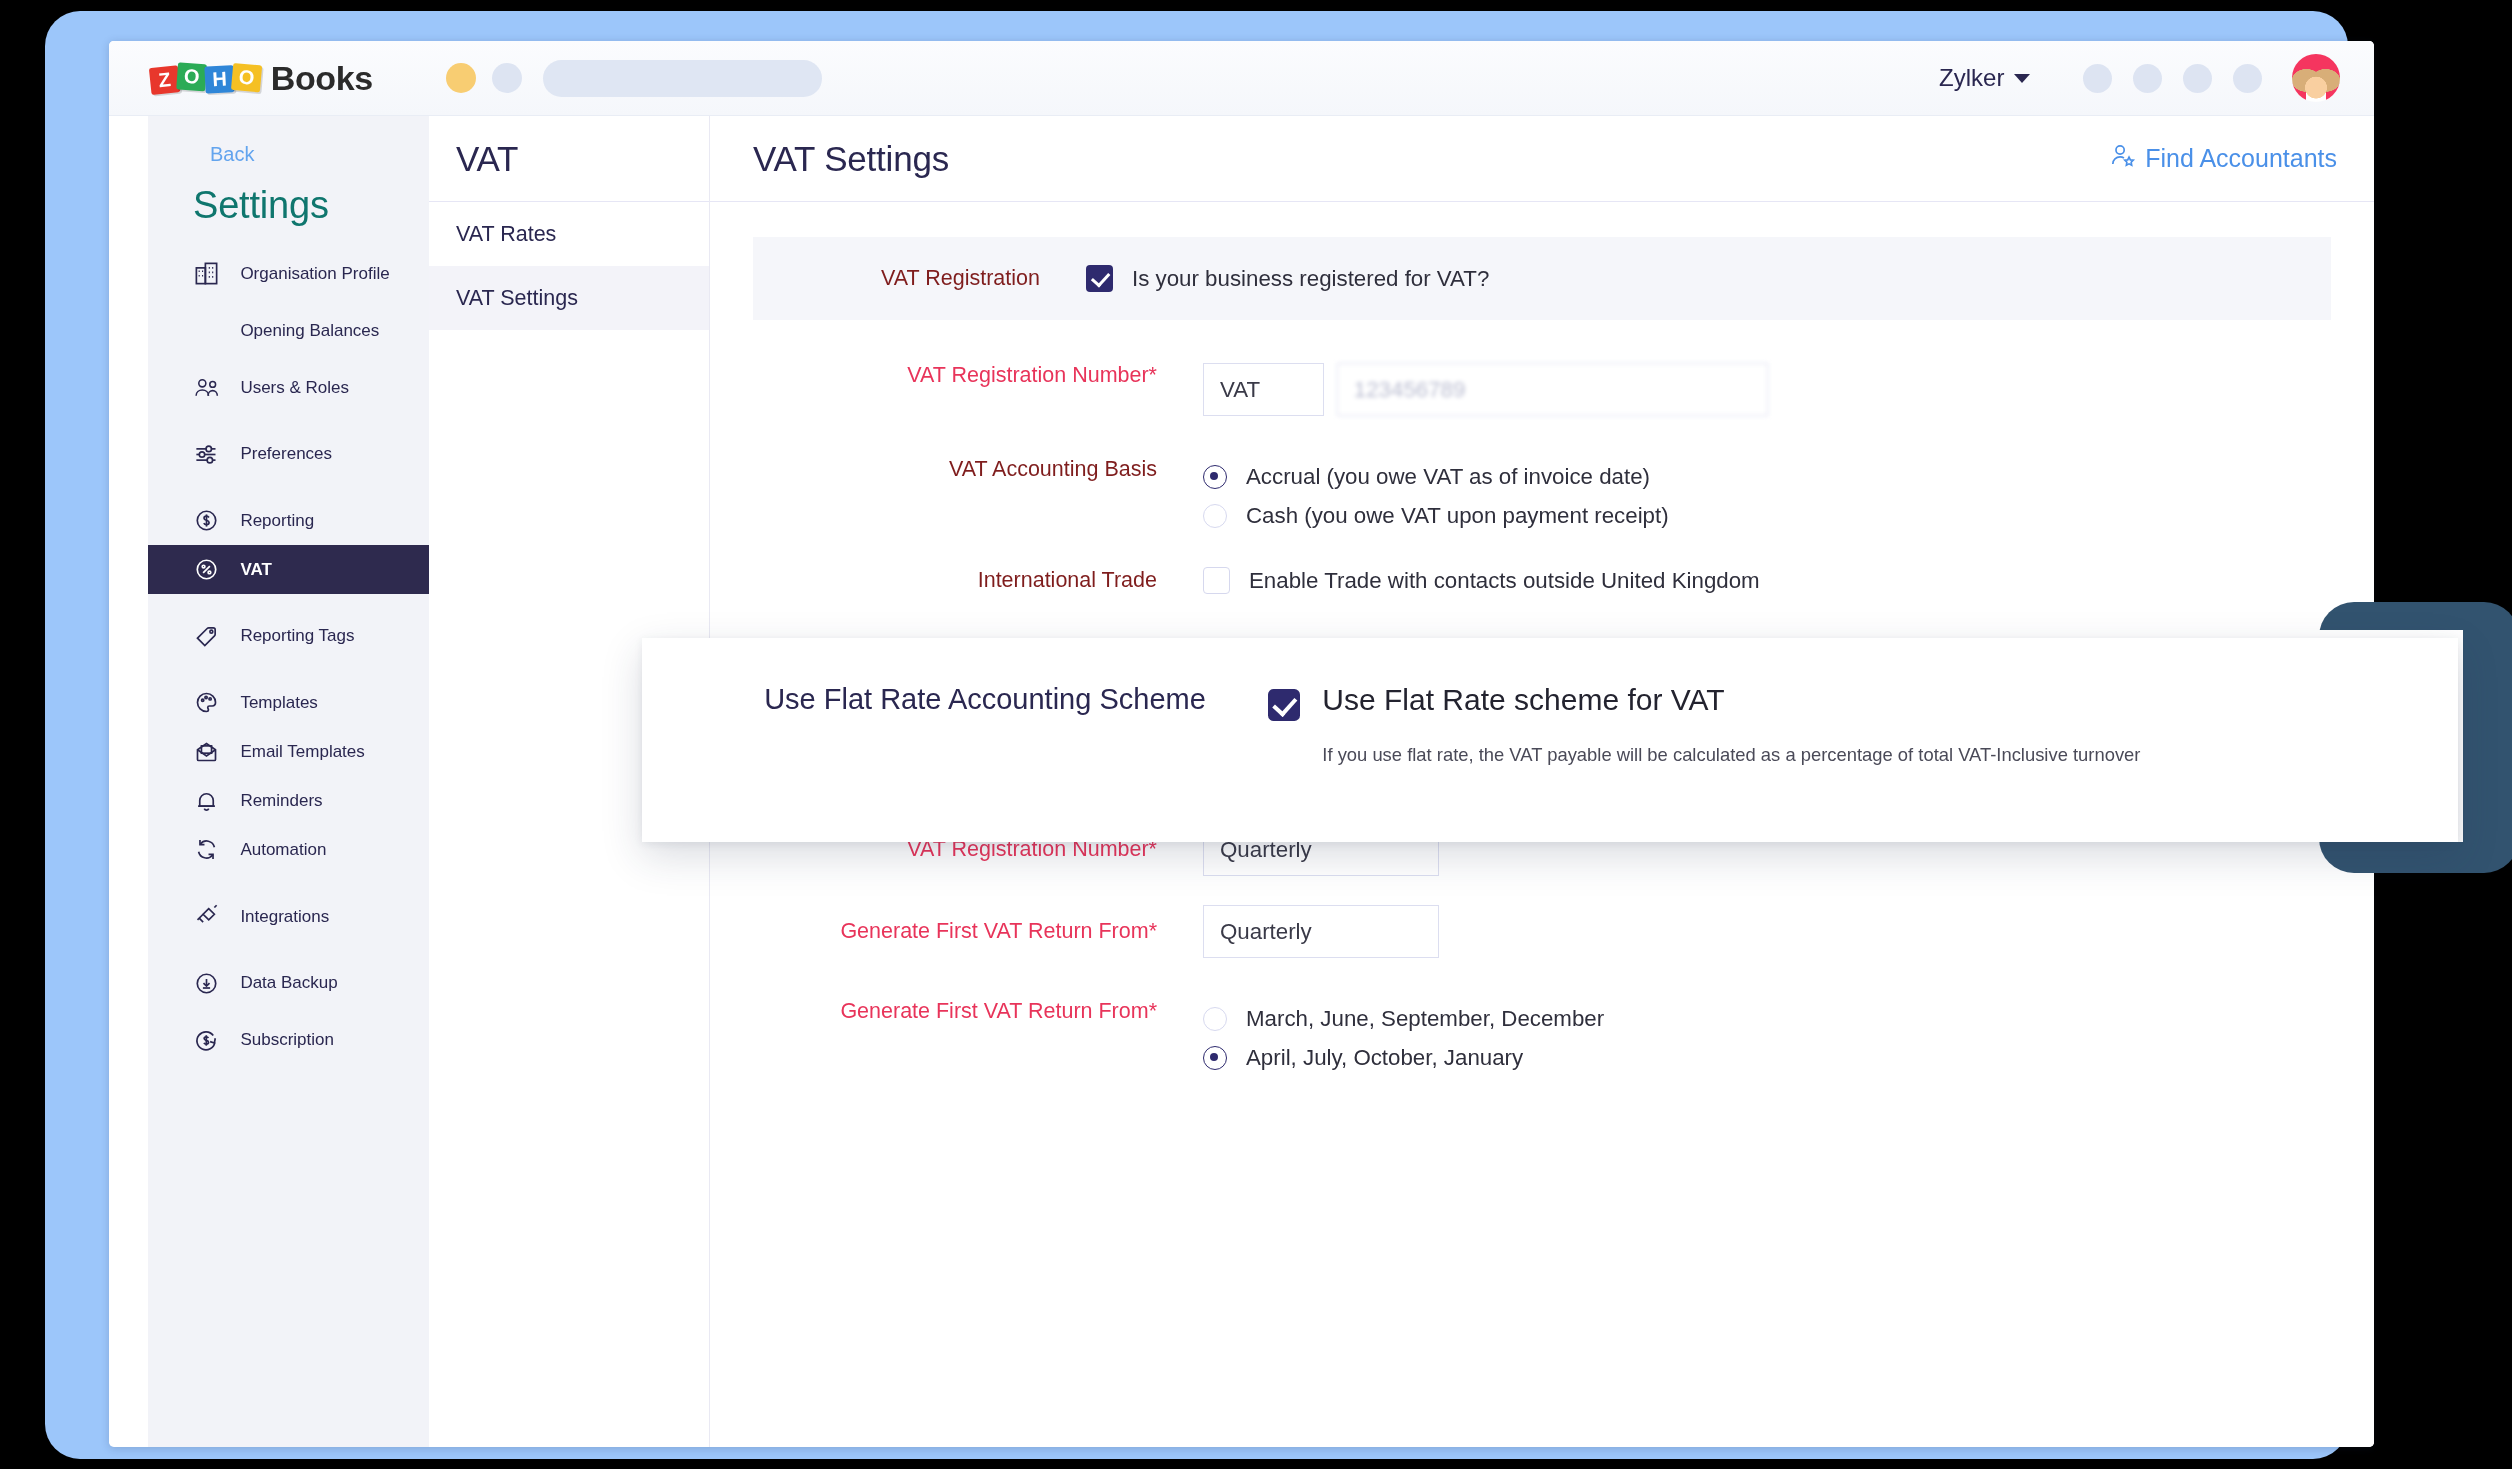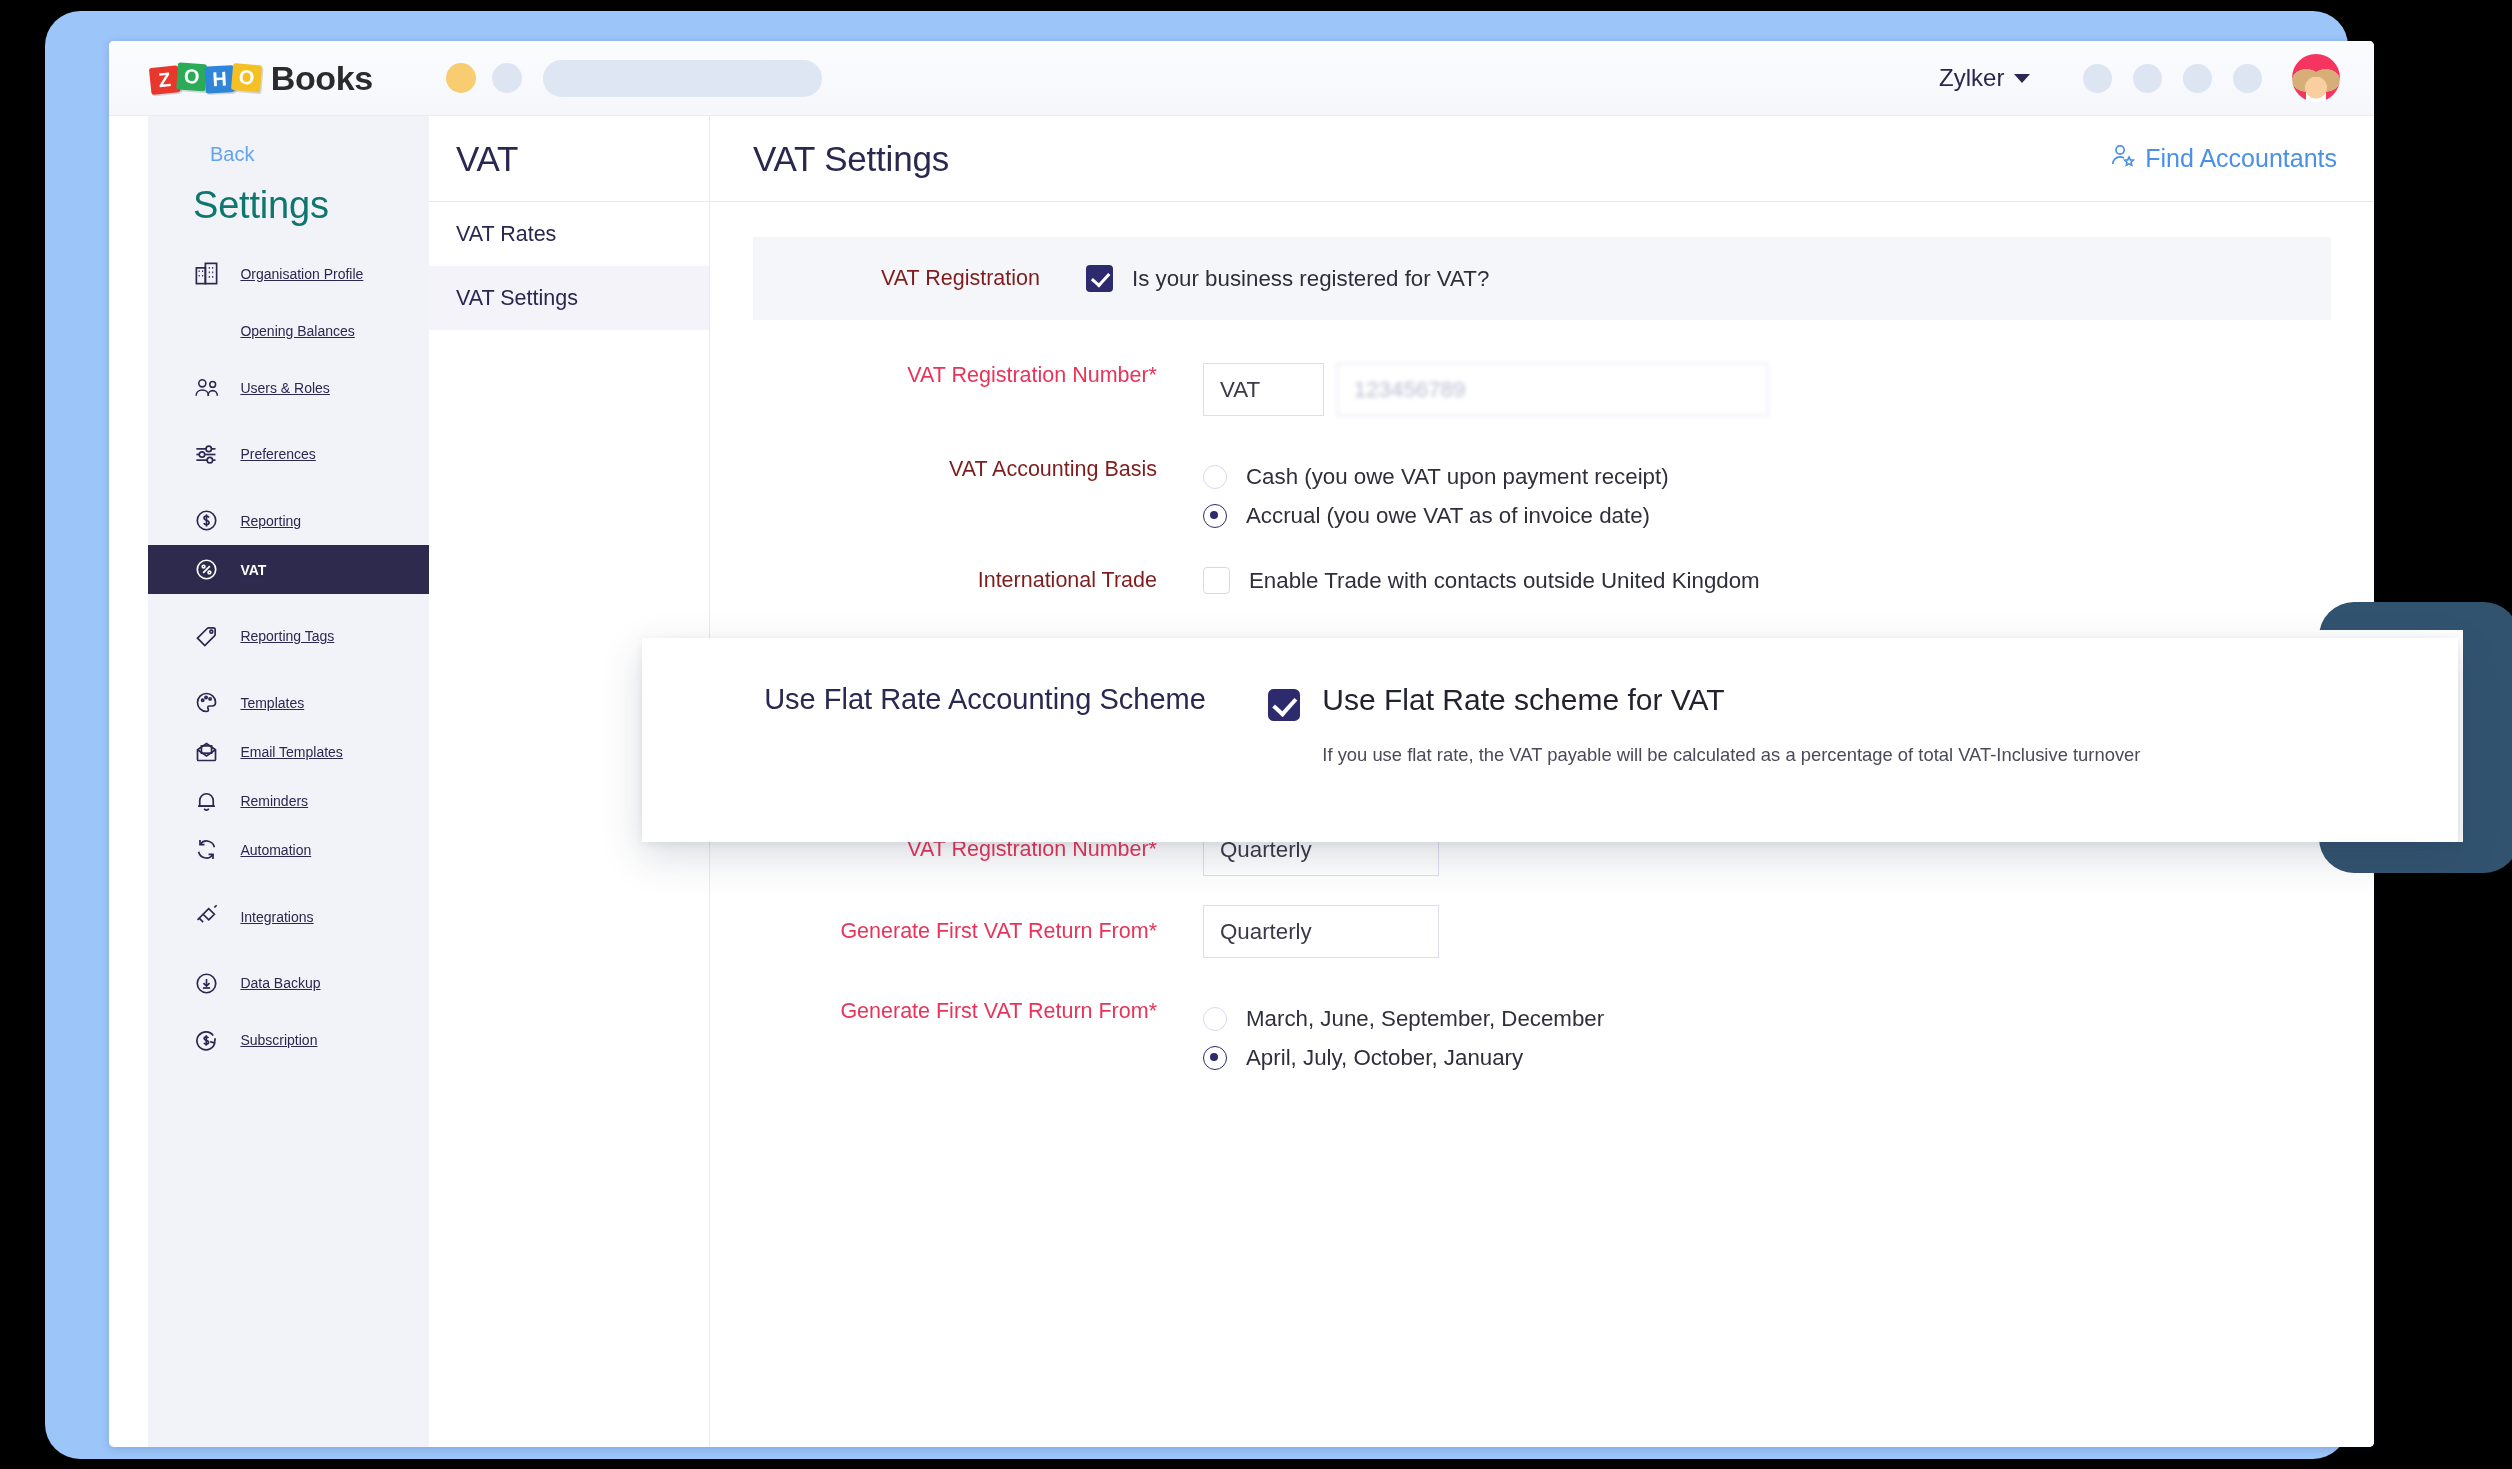--- a/index.html
+++ b/index.html
@@ -100,21 +100,21 @@
 
   
   #sidebar {
     width: 281px; background:#f2f3f8; flex:0 0 281px;
     padding-top: 27px;
   }
   #back-link { color:#63a4ee; font-size:20px; margin-left:62px; }
   #settings-title { color:#0f766e; font-size:38px; margin:17.6px 0 22.3px 45px; letter-spacing:-0.2px; }
   .side-item {
     display:flex; align-items:center; height:49px;
-    padding-left:45px; color:#2a2750; font-size:14px;text-decoration:underline;
+    padding-left:45px; color:#2a2750; font-size:17px;
   }
   .side-item.sub { padding-left:45px; }
   .side-item .s-icon { width:41px; flex:0 0 41px; display:flex; align-items:center; }
   .side-item .s-label { margin-left:6.4px; }
   .side-item.active { background:#2e2a4e; }
   .side-item.active .s-label { color:#ffffff; font-weight:700; }
   .side-item.active .s-icon svg { stroke:#ffffff; }
   .side-gap-sm { height:8px; }
   .side-gap-md { height:17.6px; }
 
@@ -438,26 +438,26 @@
           <span class="ctl" style="display:flex;">
             <span class="txtin" style="width:121px;">VAT</span>
             <span class="txtin ph" style="width:431px;margin-left:12.8px;">123456789</span>
           </span>
         </div>
 
         <div class="row" style="margin-top:41px;">
           <span class="lbl">VAT Accounting Basis</span>
           <span class="ctl">
             <span class="rdo-line">
+              <span class="rdo on"></span>
+              <span class="rdo-text">Accrual (you owe VAT as of invoice date)</span>
+            </span>
+            <span class="rdo-line">
               <span class="rdo"></span>
               <span class="rdo-text">Cash (you owe VAT upon payment receipt)</span>
-            </span>
-            <span class="rdo-line">
-              <span class="rdo on"></span>
-              <span class="rdo-text">Accrual (you owe VAT as of invoice date)</span>
             </span>
           </span>
         </div>
 
         <div class="row" style="margin-top:32px;align-items:center;">
           <span class="lbl">International Trade</span>
           <span class="ctl" style="display:flex;align-items:center;">
             <span class="cbx empty"></span>
             <span class="cbx-text">Enable Trade with contacts outside United Kingdom</span>
           </span>

